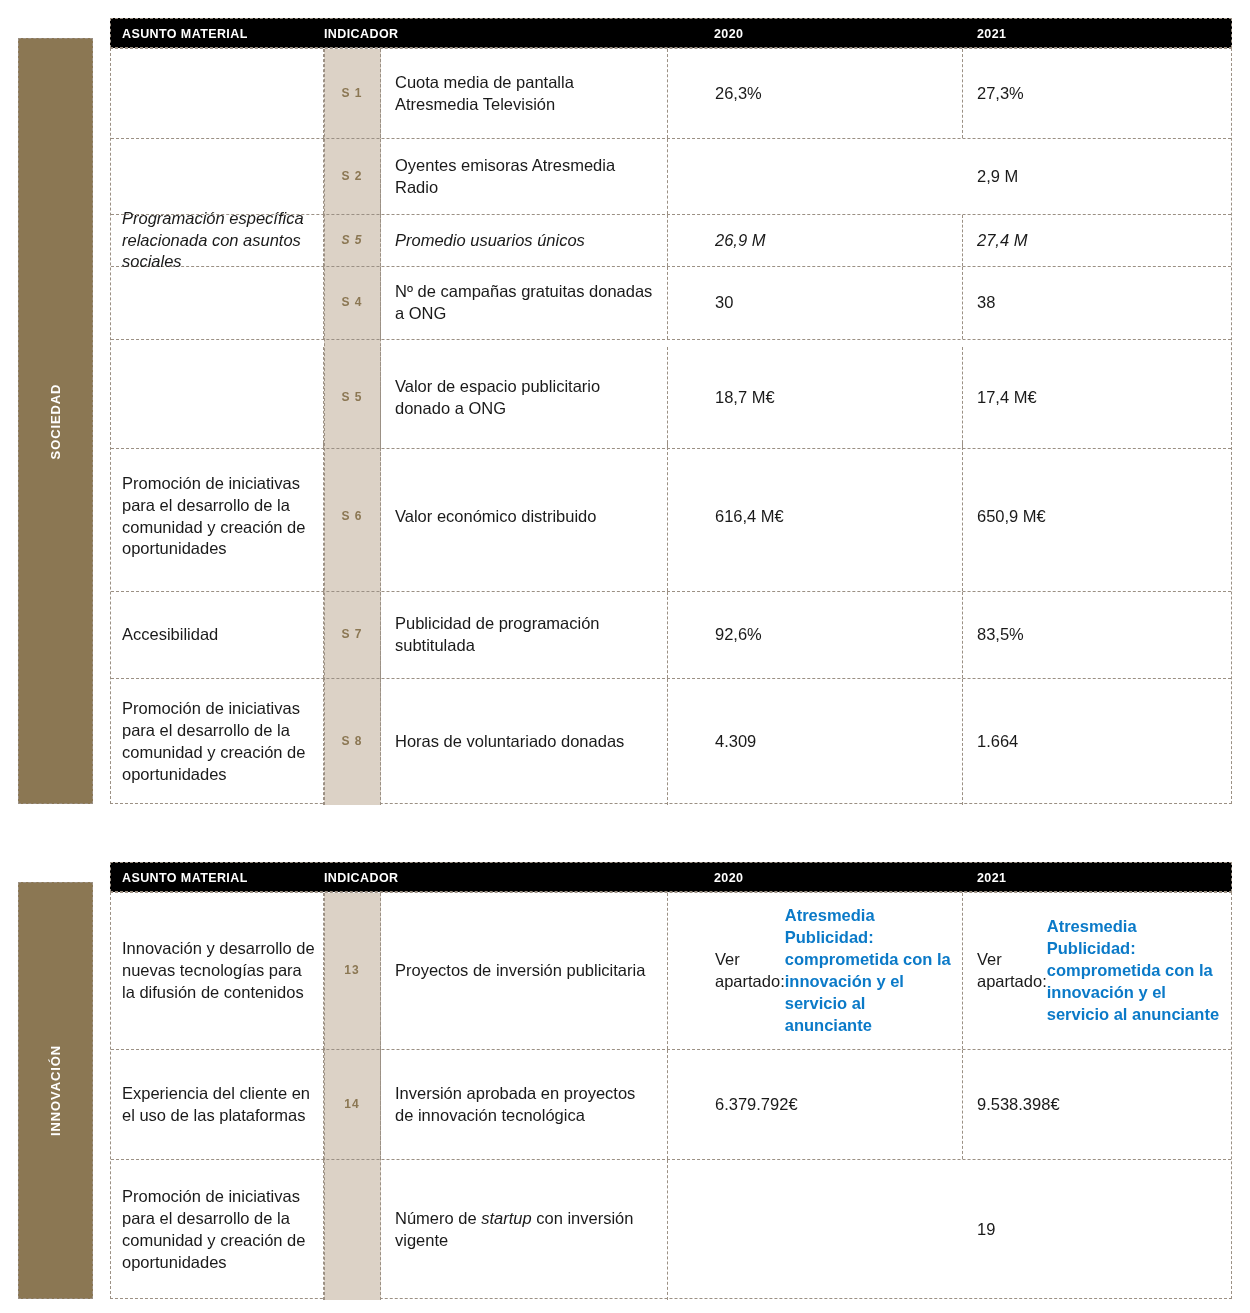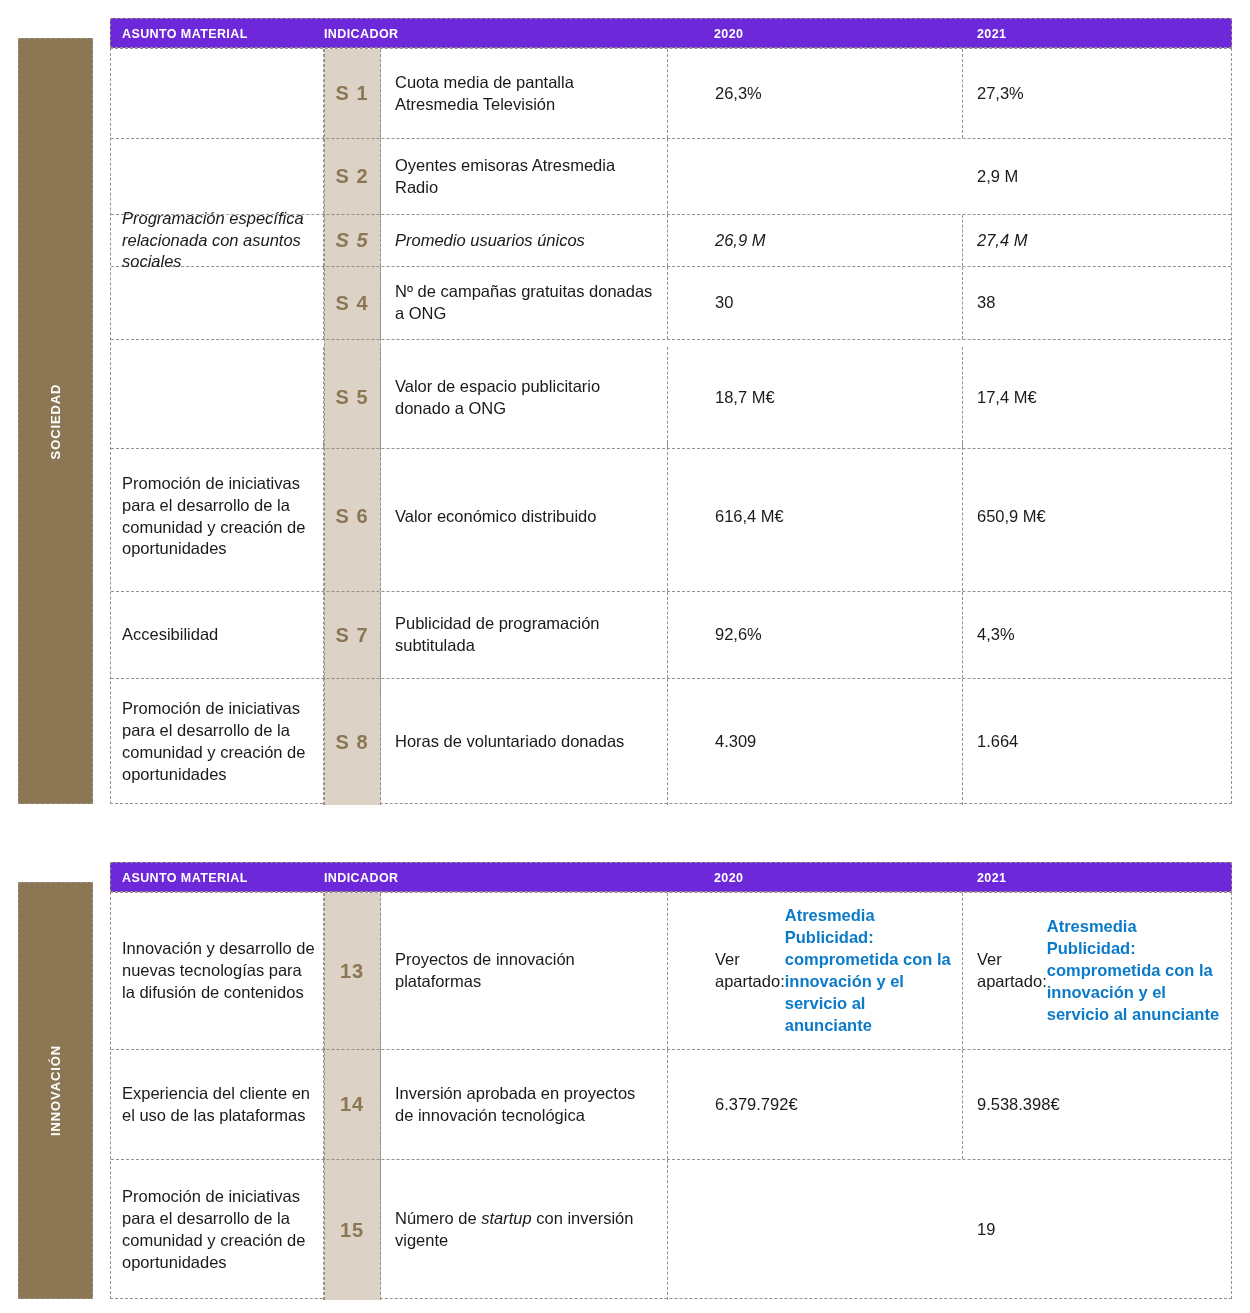--- a/index.html
+++ b/index.html
@@ -29,21 +29,21 @@
     white-space: nowrap;
     color: #ffffff;
     font-weight: bold;
     font-size: 13px;
     letter-spacing: 0.9px;
   }
 
   
   .hdr {
     position: absolute;
-    background: #6d28d9;
+    background: #000000;
     border: 1px dashed #9b9084;
     height: 30px;
   }
   .hdr .hcell {
     position: absolute;
     top: 0; height: 30px;
     display: flex; align-items: center;
     color: #ffffff;
     font-weight: bold;
     font-size: 12.5px;
@@ -69,21 +69,21 @@
     display: flex;
     align-items: center;
     font-size: 16.5px;
     color: #1a1a1a;
     line-height: 1.33;
     padding: 2px 0;
   }
   .cell.c-topic  { left: 0;    width: 213px; padding-left: 11px; padding-right: 8px; border-right: 1px dashed #9b9084; }
   .cell.c-code   { left: 213px; width: 57px; background: #dcd2c6; justify-content: center;
                    border-right: 1px dashed #9b9084;
-                   color: #8b7753; font-weight: bold; font-size: 20px; letter-spacing: 1px; }
+                   color: #8b7753; font-weight: bold; font-size: 12px; letter-spacing: 1px; }
   .cell.c-name   { left: 270px; width: 287px; padding-left: 14px; padding-right: 10px; border-right: 1px dashed #9b9084; }
   .cell.c-v1     { left: 590px; width: 262px; padding-left: 14px; padding-right: 10px; border-right: 1px dashed #9b9084; }
   .cell.c-v2     { left: 852px; right: 0;     padding-left: 14px; padding-right: 10px; }
 
   
   .codestrip {
     position: absolute;
     background: #dcd2c6;
     border-left: 1px dashed #9b9084;
     border-right: 1px dashed #9b9084;
@@ -162,21 +162,21 @@
         <div class="cell c-name">Valor económico distribuido</div>
         <div class="cell c-v1">616,4 M€</div>
         <div class="cell c-v2">650,9 M€</div>
       </div>
 
       <div class="row" style="top:543px; height:87px;">
         <div class="cell c-topic">Accesibilidad</div>
         <div class="cell c-code">S 7</div>
         <div class="cell c-name">Publicidad de programación subtitulada</div>
         <div class="cell c-v1">92,6%</div>
-        <div class="cell c-v2">4,3%</div>
+        <div class="cell c-v2">83,5%</div>
       </div>
 
       <div class="row last" style="top:630px; height:126px;">
         <div class="cell c-topic">Promoción de iniciativas para el desarrollo de la comunidad y creación de oportunidades</div>
         <div class="cell c-code">S 8</div>
         <div class="cell c-name">Horas de voluntariado donadas</div>
         <div class="cell c-v1">4.309</div>
         <div class="cell c-v2">1.664</div>
       </div>
 
@@ -196,42 +196,41 @@
       <div class="hcell" style="left:866px;">2021</div>
     </div>
 
     <div class="grid" style="left:110px; top:30px; width:1122px; height:407px;">
 
       <div class="codestrip" style="left:213px; top:0; width:57px; height:407px;"></div>
 
       <div class="row" style="top:0px; height:157px;">
         <div class="cell c-topic">Innovación y desarrollo de nuevas tecnologías para la difusión de contenidos</div>
         <div class="cell c-code">13</div>
-        <div class="cell c-name">Proyectos de innovación plataformas</div>
+        <div class="cell c-name">Proyectos de inversión publicitaria</div>
         <div class="cell c-v1">
           <span>Ver apartado: </span>
             <a class="blue" href="#" style="text-decoration:none;">Atresmedia Publicidad: comprometida con la innovación y el servicio al anunciante</a>
         </div>
         <div class="cell c-v2">
           <span>Ver apartado: </span>
             <a class="blue" href="#" style="text-decoration:none;">Atresmedia Publicidad: comprometida con la innovación y el servicio al anunciante</a>
         </div>
       </div>
 
       <div class="row" style="top:157px; height:110px;">
         <div class="cell c-topic">Experiencia del cliente en el uso de las plataformas</div>
         <div class="cell c-code">14</div>
         <div class="cell c-name">Inversión aprobada en proyectos de innovación tecnológica</div>
         <div class="cell c-v1">6.379.792€</div>
         <div class="cell c-v2">9.538.398€</div>
       </div>
 
       <div class="row last" style="top:267px; height:140px;">
         <div class="cell c-topic">Promoción de iniciativas para el desarrollo de la comunidad y creación de oportunidades</div>
-        <div class="cell c-code">15</div>
         <div class="cell c-name">
           <span><span>Número de </span><em class="it">startup</em><span> con inversión vigente</span></span>
         </div>
         <div class="cell c-v2">19</div>
       </div>
 
     </div>
   </div>
 
 </div>

